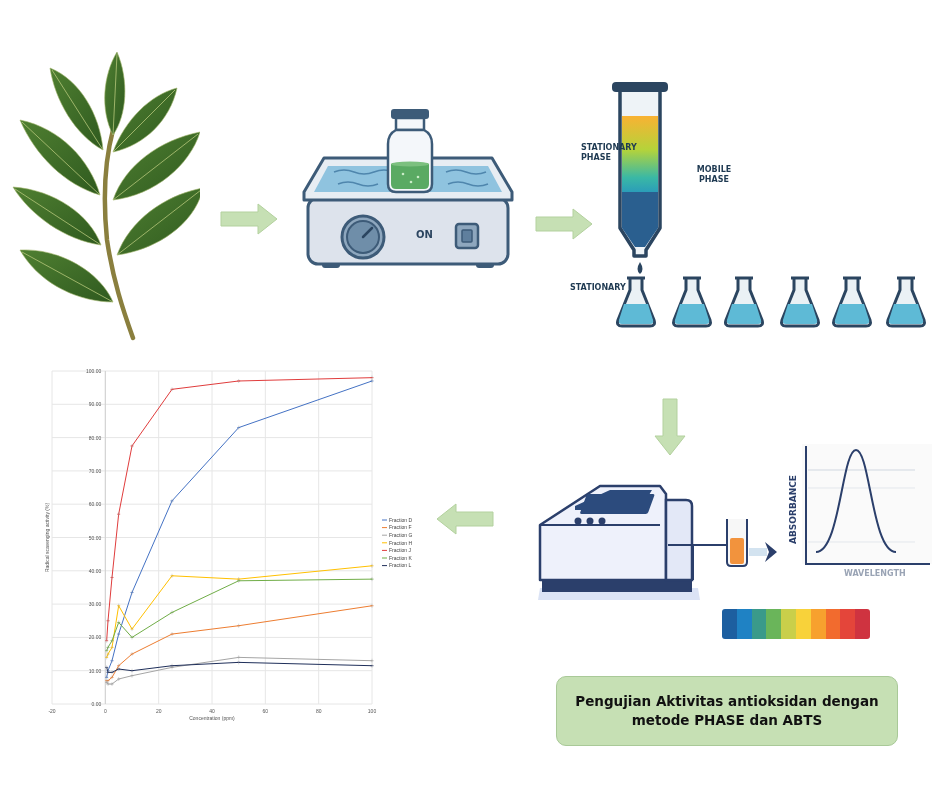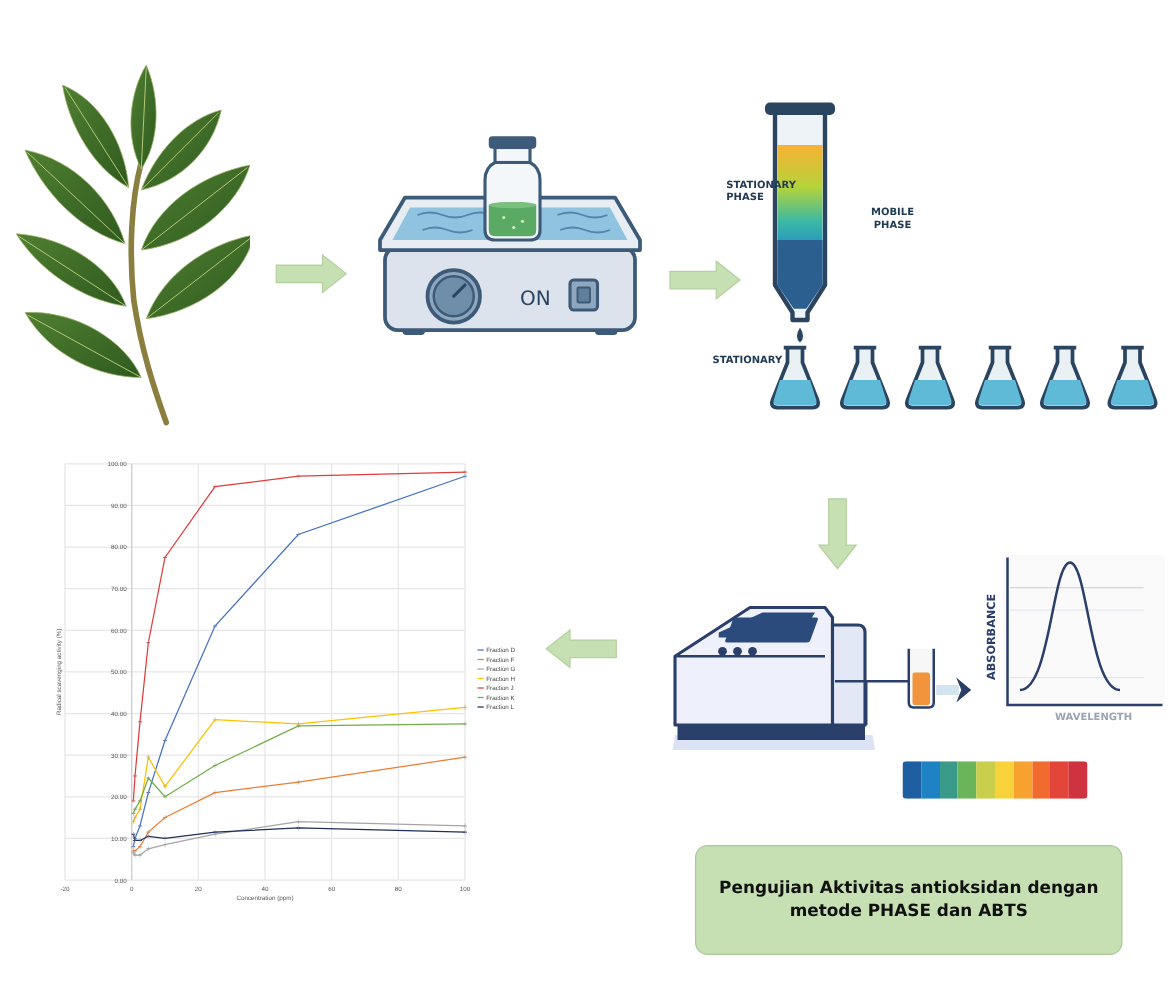--- a/index.html
+++ b/index.html
@@ -1,20 +1,20 @@
 <!DOCTYPE html>
 <html><head>
 <meta charset="utf-8">
 <style>
   html, body { margin:0; padding:0; background:#ffffff; }
   body { width:940px; height:788px; position:relative; overflow:hidden; font-family:"DejaVu Sans", sans-serif; }
   .abs { position:absolute; }
   .lbl-dark { color:#1f3a52; font-weight:bold; font-family:"DejaVu Sans", sans-serif; font-size:8px; line-height:10px; }
   .caption-box {
-    position:absolute; left:556px; top:676px; width:342px; height:88px;
+    position:absolute; left:556px; top:676px; width:342px; height:70px;
     background:#c6e0b4; border:1px solid #a9c998; border-radius:10px;
     display:flex; align-items:center; justify-content:center; text-align:center;
     box-sizing:border-box;
   }
   .caption-box span {
     font-family:"DejaVu Sans", sans-serif; font-weight:bold; font-size:13.5px; color:#111; line-height:19px;
   }
   .chart-wrap { position:absolute; left:40px; top:360px; width:400px; height:370px; }
   .chart-wrap svg text { font-family:"Liberation Sans", sans-serif; }
 </style>
@@ -85,21 +85,21 @@
       <circle cx="120" cy="77" r="1.3" fill="#c9ecc7"></circle>
       <circle cx="113" cy="82" r="1.3" fill="#c9ecc7"></circle>
 
     <circle cx="65" cy="137" r="21" fill="#8ea7be" stroke="#3d5b78" stroke-width="3"></circle>
     <circle cx="65" cy="137" r="16" fill="#6f8ea9" stroke="#3d5b78" stroke-width="2"></circle>
     <line x1="65" y1="137" x2="74" y2="128" stroke="#2b4560" stroke-width="2.5" stroke-linecap="round"></line>
 
     <rect x="158" y="124" width="22" height="24" rx="3" fill="#8ea7be" stroke="#3d5b78" stroke-width="2.5"></rect>
     <rect x="164" y="130" width="10" height="12" rx="1" fill="#5f7f9d" stroke="#3d5b78" stroke-width="1.5"></rect>
   </svg>
-  <span class="abs" style="left:118px;top:129px;font-family:'DejaVu Sans',sans-serif;font-weight:normal;font-size:16px;color:#2b4560;">ON</span>
+  <span class="abs" style="left:118px;top:129px;font-family:'DejaVu Sans',sans-serif;font-weight:bold;font-size:10px;color:#2b4560;">ON</span>
 </div>
 
 <div class="abs" style="left:535px;top:208px;">
   <svg width="58" height="32" viewBox="0 0 58 32">
     <path d="M1 9 H38 V1 L57 16 L38 31 V23 H1 Z" fill="#c6e0b4" stroke="#b3d19e" stroke-width="1"></path>
   </svg>
 </div>
 
 <div class="abs" style="left:610px;top:80px;width:60px;height:200px;">
   <svg width="60" height="200" viewBox="0 0 60 200">

